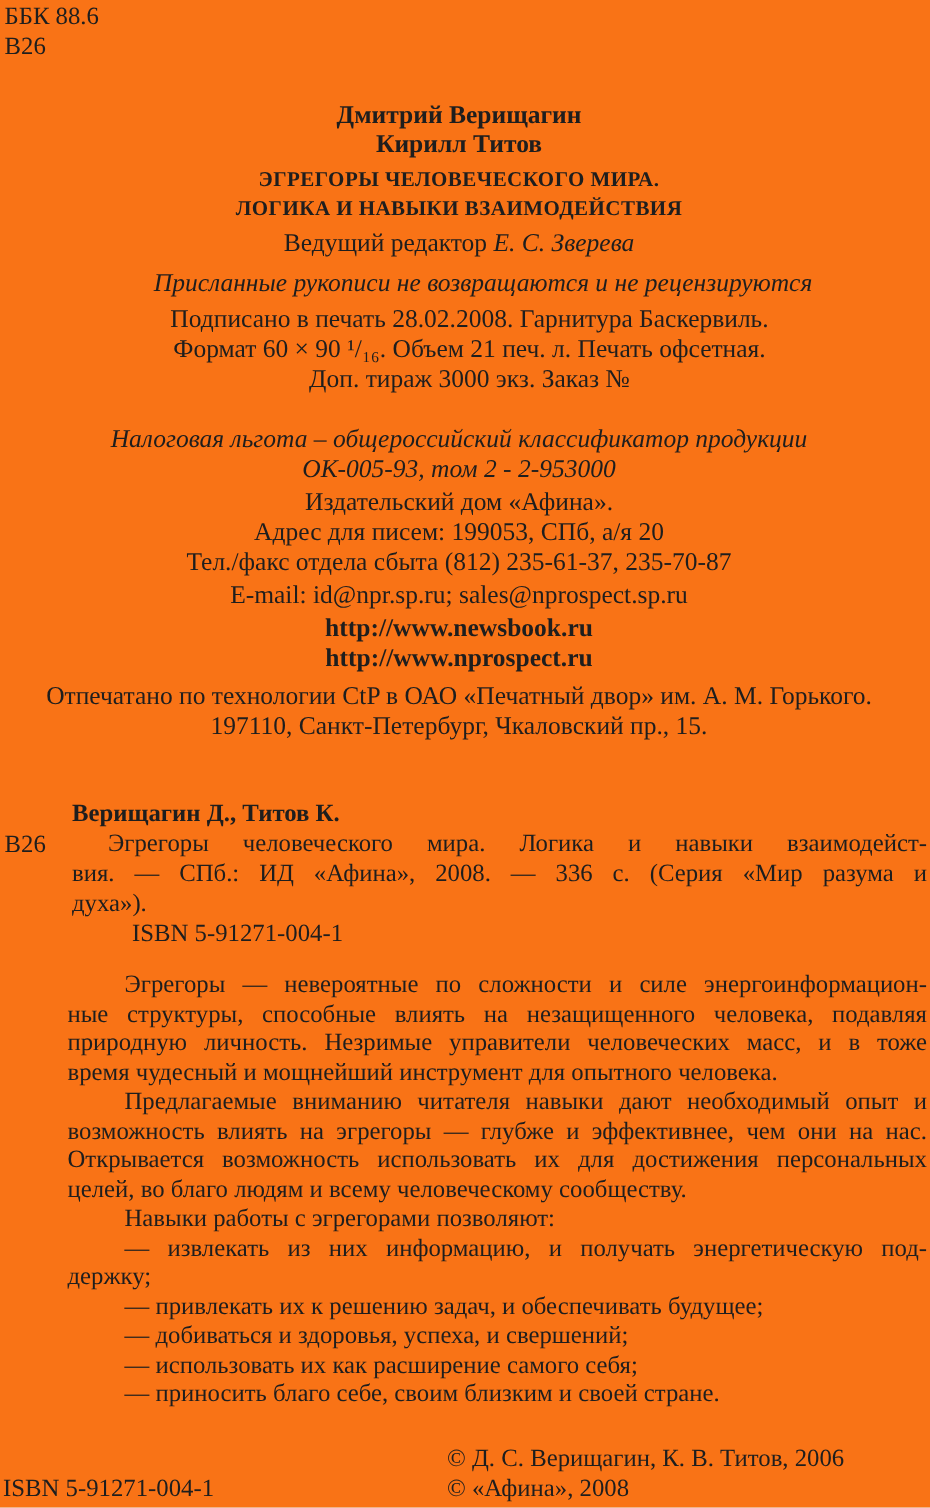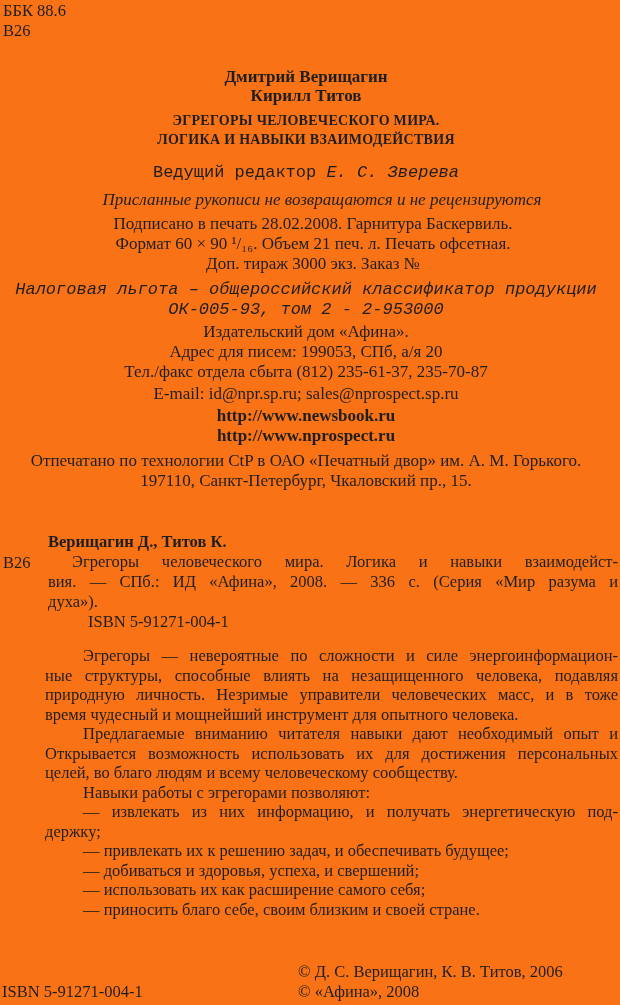--- a/index.html
+++ b/index.html
@@ -12,25 +12,25 @@
     font-family:"Liberation Serif","DejaVu Serif",serif;
     overflow:hidden;
   }
   
   .bbk{position:absolute;left:3px;top:1px;font-size:16.5px;line-height:20px;}
   
   .imprint{position:absolute;left:0;top:67px;width:612px;text-align:center;font-size:17px;line-height:19px;}
   .imprint .author{font-weight:bold;}
   .title-group{margin-top:6px;}
   .imprint .title{font-weight:bold;font-size:14px;line-height:19px;letter-spacing:.3px;}
-  .editor{margin-top:14px;font-family:Liberation Mono, monospace;}
+  .editor{margin-top:3px;}
   .editor .ed-name{font-style:italic;}
   .notice{margin-top:8px;font-style:italic;padding-left:32px;}
   .print-group{margin-top:5px;line-height:20px;padding-left:14px;}
-  .tax-group{margin-top:6px;font-style:italic;line-height:20px;font-family:Liberation Mono, monospace;}
+  .tax-group{margin-top:20px;font-style:italic;line-height:20px;}
   .pub-group{margin-top:2px;line-height:20px;}
   .email{margin-top:2px;line-height:20px;}
   .urls{margin-top:2px;font-weight:bold;line-height:20px;}
   .printed{margin-top:5px;line-height:20px;}
   
   .catalog{position:absolute;left:0;top:532px;width:620px;box-sizing:border-box;
            padding:0 2px 0 48px;font-size:16.5px;line-height:20px;}
   .catalog .heading{font-weight:bold;}
   .catalog .margin-code{position:absolute;left:3px;top:21px;}
   .catalog .d1{padding-left:24px;}
@@ -109,20 +109,21 @@
     <div>духа»).</div>
     <div class="isbn">ISBN 5-91271-004-1</div>
   </div>
 
   <div class="annotation">
     <div class="j ind">Эгрегоры — невероятные по сложности и силе энергоинформацион-</div>
     <div class="j">ные структуры, способные влиять на незащищенного человека, подавляя</div>
     <div class="j">природную личность. Незримые управители человеческих масс, и в тоже</div>
     <div>время чудесный и мощнейший инструмент для опытного человека.</div>
     <div class="j ind">Предлагаемые вниманию читателя навыки дают необходимый опыт и</div>
+    <div class="j">возможность влиять на эгрегоры — глубже и эффективнее, чем они на нас.</div>
     <div class="j">Открывается возможность использовать их для достижения персональных</div>
     <div>целей, во благо людям и всему человеческому сообществу.</div>
     <div class="ind">Навыки работы с эгрегорами позволяют:</div>
     <div class="j ind">— извлекать из них информацию, и получать энергетическую под-</div>
     <div>держку;</div>
     <div class="ind">— привлекать их к решению задач, и обеспечивать будущее;</div>
     <div class="ind">— добиваться и здоровья, успеха, и свершений;</div>
     <div class="ind">— использовать их как расширение самого себя;</div>
     <div class="ind">— приносить благо себе, своим близким и своей стране.</div>
   </div>

